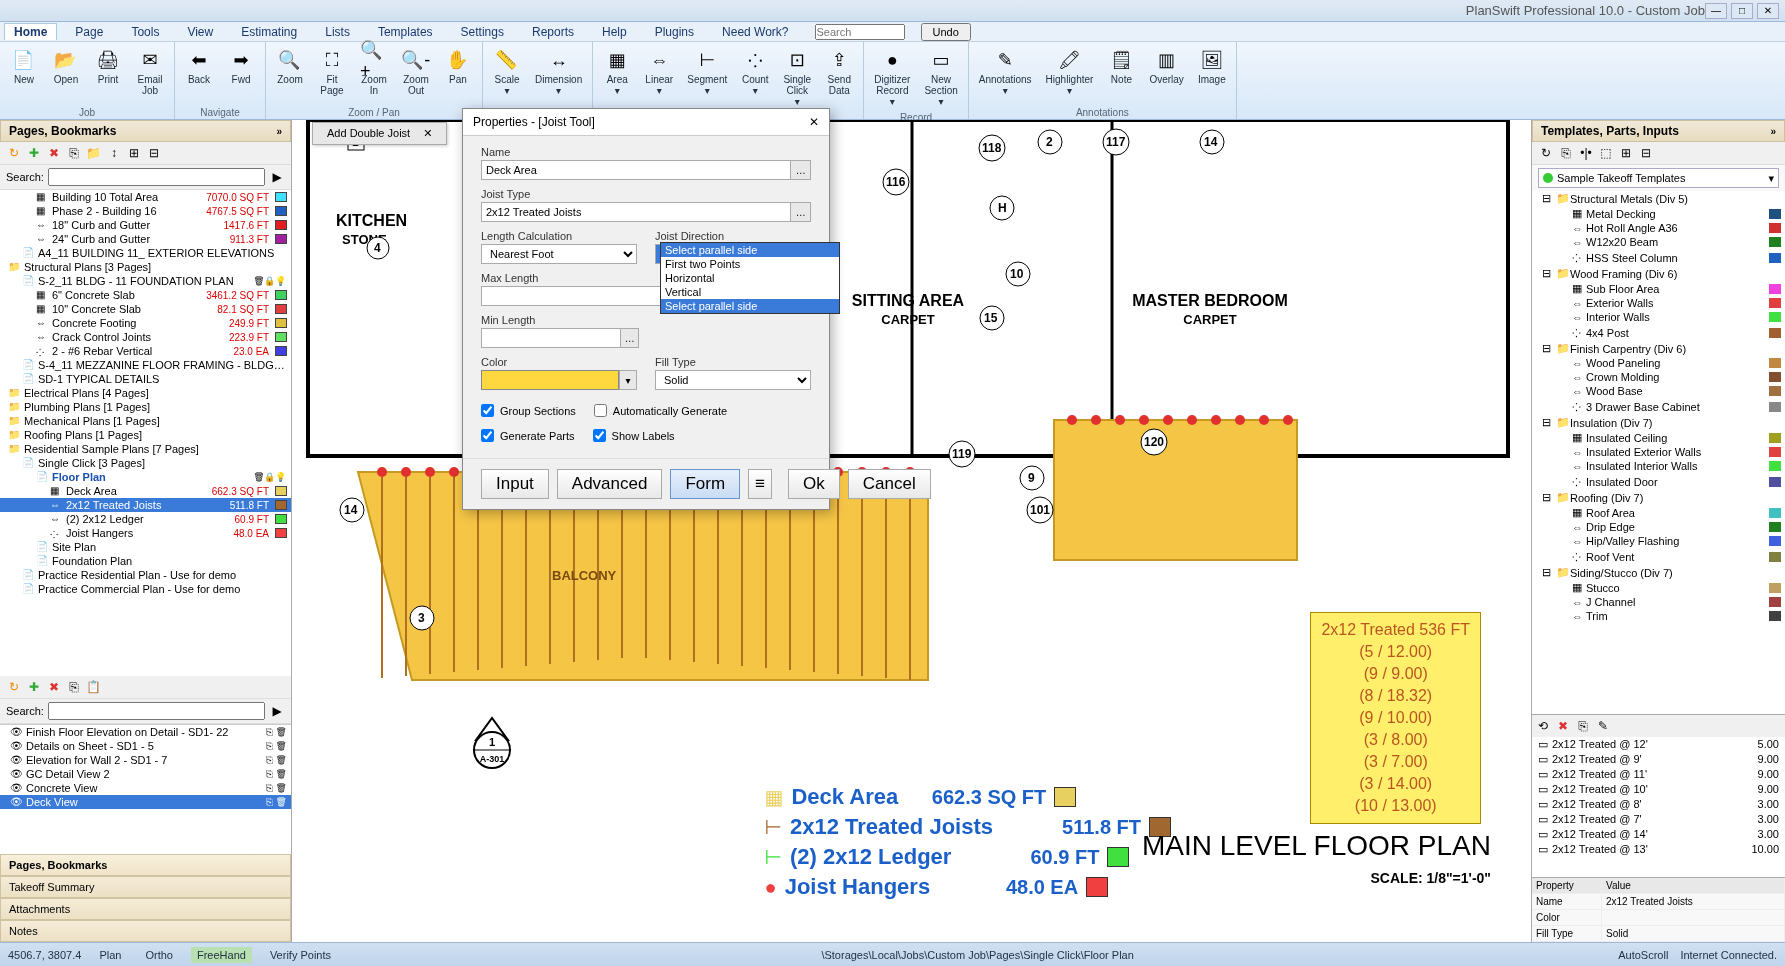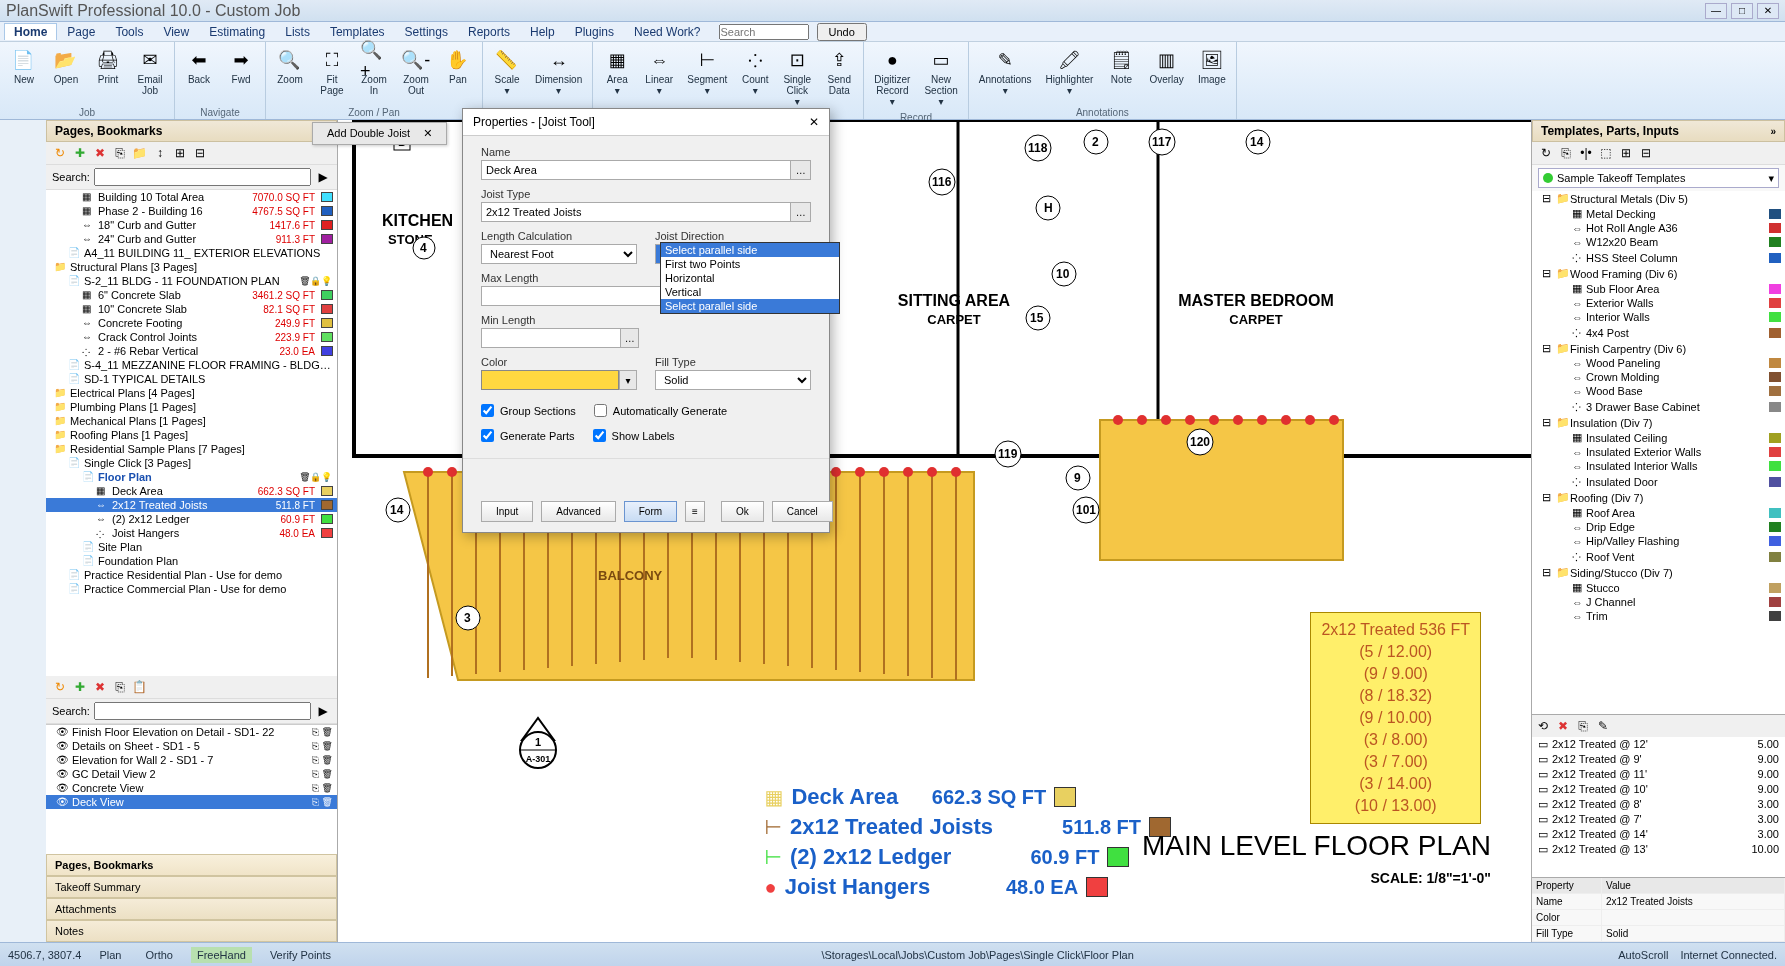--- a/index.html
+++ b/index.html
@@ -1,33 +1,33 @@
 <!DOCTYPE html>
 <html><head>
 <meta charset="utf-8">
 <style>
 * { box-sizing: border-box; margin: 0; padding: 0; font-family: "Segoe UI", Tahoma, sans-serif; }
 body { width: 1785px; height: 966px; overflow: hidden; background: #e8f0f8; font-size: 11px; position: relative; }
 .titlebar { height: 22px; background: linear-gradient(#e0eaf5,#d0e0f0); display: flex; align-items: center; padding: 0 6px; border-bottom: 1px solid #9fb8d8; }
-.titlebar .title { flex: 1; text-align: left; color: #555; font-size: 16px; }
+.titlebar .title { flex: 1; text-align: right; color: #555; font-size: 13px; }
 .titlebar .win-btns { display: flex; gap: 4px; }
 .titlebar .win-btn { width: 22px; height: 16px; background: #dde8f5; border: 1px solid #aac; font-size: 10px; display: flex; align-items: center; justify-content: center; cursor: pointer; }
-.menubar { height: 20px; background: #e8f0fa; display: flex; align-items: center; padding: 0 4px; gap: 0; border-bottom: 1px solid #c0d0e0; }
+.menubar { height: 20px; background: #e8f0fa; display: flex; align-items: center; padding: 0 4px; gap: 8px; border-bottom: 1px solid #c0d0e0; }
 .menubar .menu { padding: 2px 10px; cursor: pointer; font-size: 12px; color: #1a3a70; }
 .menubar .menu.active { background: #fff; border: 1px solid #aac8e8; border-bottom: none; color: #1a3a70; font-weight: bold; padding: 1px 9px; }
 .menubar input { margin-left: 8px; width: 90px; height: 16px; font-size: 11px; }
 .menubar button { margin-left: 8px; padding: 0 10px; height: 18px; font-size: 11px; }
 .ribbon { height: 78px; background: linear-gradient(#f0f6fd,#d8e8f8); border-bottom: 1px solid #9fb8d8; display: flex; }
 .ribbon-group { border-right: 1px solid #b8cce0; display: flex; flex-direction: column; }
 .ribbon-btns { display: flex; padding: 2px 6px; gap: 6px; flex: 1; align-items: flex-start; }
 .ribbon-btn { display: flex; flex-direction: column; align-items: center; cursor: pointer; padding: 2px 4px; min-width: 32px; }
 .ribbon-btn .icon { width: 28px; height: 28px; display: flex; align-items: center; justify-content: center; font-size: 18px; }
 .ribbon-btn .label { font-size: 10px; color: #234; text-align: center; line-height: 11px; }
 .ribbon-group-label { text-align: center; font-size: 10px; color: #567; padding: 1px 0; }
-.main { display: flex; height: 822px; margin-left: 46px; }
+.main { display: flex; height: 822px; }
 .left-panel { width: 292px; background: #f8f8f8; border-right: 1px solid #aaa; display: flex; flex-direction: column; }
 .panel-header { background: linear-gradient(#f0e8d8,#e8dcc0); padding: 3px 8px; font-weight: bold; font-size: 12px; border: 1px solid #ccc0a0; display: flex; align-items: center; }
 .panel-header .expand { margin-left: auto; font-size: 10px; }
 .toolbar-strip { padding: 3px 6px; display: flex; gap: 4px; align-items: center; background: #f0f0f0; border-bottom: 1px solid #ddd; }
 .tool-ico { width: 16px; height: 16px; display: inline-flex; align-items: center; justify-content: center; cursor: pointer; font-size: 12px; }
 .search-row { padding: 3px 6px; display: flex; gap: 4px; align-items: center; background: #f0f0f0; border-bottom: 1px solid #ddd; }
 .search-row input { flex: 1; height: 18px; font-size: 11px; }
 .tree { flex: 1; overflow-y: auto; background: #fff; font-size: 11px; }
 .tree-row { display: flex; align-items: center; padding: 1px 4px; white-space: nowrap; cursor: pointer; }
 .tree-row.selected { background: #3a7ad8; color: #fff; }
@@ -73,21 +73,21 @@
 .dlg-field .hasmore { display: flex; }
 .dlg-field .hasmore input { border-right: none; }
 .dlg-field .morebtn { width: 22px; background: #e8e8e8; border: 1px solid #aaa; cursor: pointer; display: flex; align-items: center; justify-content: center; font-size: 10px; }
 .dlg-row { display: flex; gap: 18px; }
 .dlg-row .dlg-field { flex: 1; }
 .color-box { flex: 1; height: 20px; background: #ffd840; border: 1px solid #888; }
 .dlg-check { margin: 6px 0; font-size: 11px; display: flex; align-items: center; gap: 6px; }
 .dlg-folder { padding: 10px 18px; display: flex; align-items: center; gap: 6px; border-top: 1px solid #ddd; background: #f0f0f0; }
 .dlg-folder select { flex: 1; height: 20px; }
 .dlg-btns { padding: 10px 18px; display: flex; gap: 8px; background: #f0f0f0; border-top: 1px solid #ddd; }
-.dlg-btn { padding: 4px 14px; border: 1px solid #aaa; background: linear-gradient(#fff,#e8e8e8); cursor: pointer; font-size: 10px; margin-top: 32px; }
+.dlg-btn { padding: 4px 14px; border: 1px solid #aaa; background: linear-gradient(#fff,#e8e8e8); cursor: pointer; font-size: 17px; }
 .dlg-btn.primary { background: linear-gradient(#e8f0fc,#c8dcf4); border-color: #6a94d0; }
 .dlg-btns .spacer { flex: 1; }
 
 .dd-open { position: absolute; background: #fff; border: 1px solid #333; z-index: 200; font-size: 11px; }
 .dd-open .dd-sel { background: #3a7ad8; color: #fff; padding: 1px 4px; }
 .dd-open .dd-opt { padding: 1px 4px; cursor: pointer; }
 .dd-open .dd-opt.hl { background: #3a7ad8; color: #fff; }
 
 .add-joist-tab { position: absolute; left: 312px; top: 122px; background: #e8e8e8; border: 1px solid #aaa; padding: 4px 14px; font-size: 11px; z-index: 50; box-shadow: 1px 1px 3px rgba(0,0,0,.2); }
 

